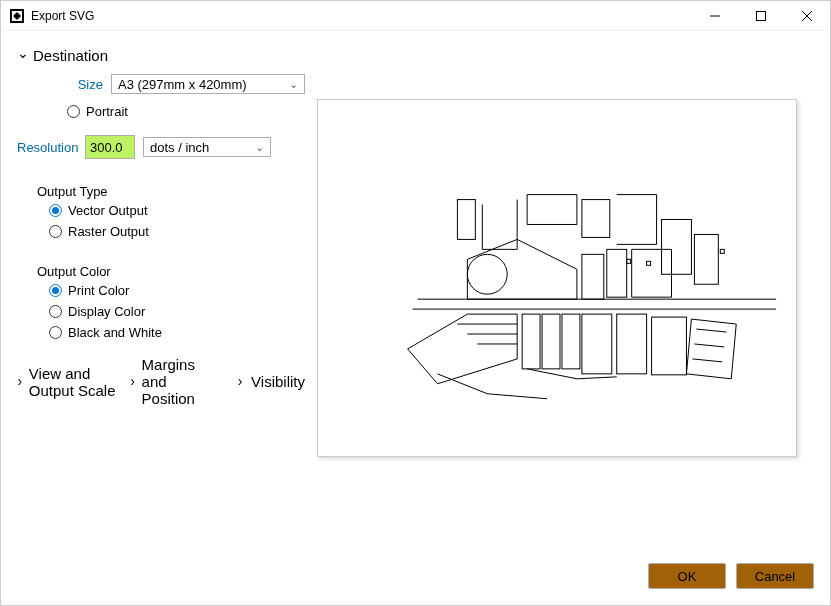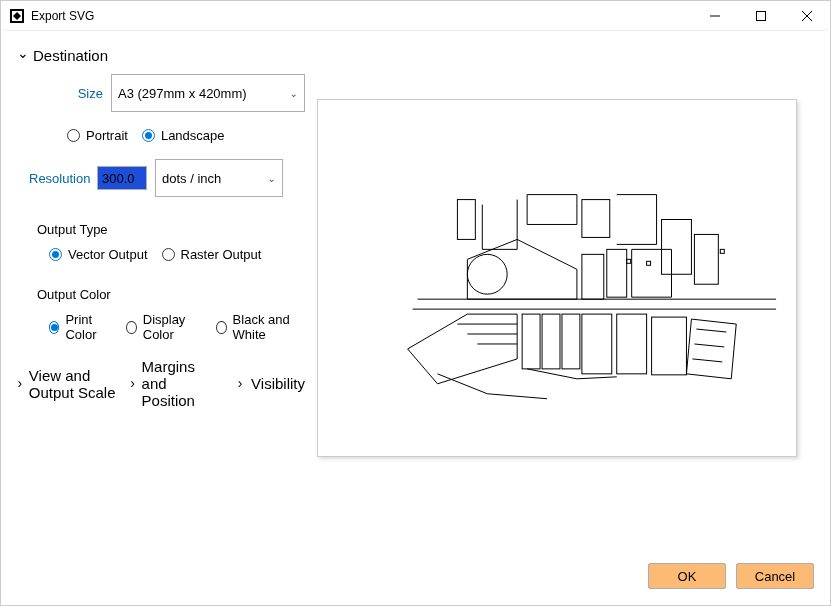--- a/index.html
+++ b/index.html
@@ -19,38 +19,38 @@
   .section-header { display:flex; align-items:center; gap:6px; cursor:default; padding:4px 0; }
   .section-header .chev { width:10px; display:inline-block; text-align:center; color:#000; font-size:11px;}
   .section-header.collapsed .chev::before { content:"›"; font-size:14px; position:relative; top:-1px;}
   .section-header.expanded .chev::before { content:"⌄"; font-size:14px; position:relative; top:-3px;}
   .section-title { font-size:15px; color:#000000; }
   .collapsed-sections { margin-top:8px; display:flex; flex-direction:row; gap:12px; }
   .collapsed-sections .section-header { padding:2px 0; }
 
   .field-row { display:flex; align-items:center; gap:8px; margin:6px 0; }
   .field-label { width:86px; text-align:right; color:#0369a1; font-size:13px; }
-  .select { flex:1; height:38px; border:1px solid #adadad; background:#fff; display:flex; align-items:center; justify-content:space-between; padding:0 6px; font-size:13px; }
+  .select { flex:1; height:20px; border:1px solid #adadad; background:#fff; display:flex; align-items:center; justify-content:space-between; padding:0 6px; font-size:13px; }
   .select.small { flex:0 0 128px; }
   .select .caret { font-size:10px; color:#555; }
-  .text-input { width:50px; height:24px; border:1px solid #adadad; background:#1d4ed8; padding:0 4px; font-size:13px; display:flex; align-items:center; }
-
-  .radio-group { margin-left:32px; display:flex; flex-direction:row; gap:14px; margin-top:10px; margin-bottom:6px;}
+  .text-input { width:50px; height:24px; border:1px solid #adadad; background:#bef264; padding:0 4px; font-size:13px; display:flex; align-items:center; }
+
+  .radio-group { margin-left:32px; display:flex; flex-direction:column; gap:6px; margin-top:4px; margin-bottom:6px;}
   .radio-row { display:flex; align-items:center; gap:6px; font-size:13px; }
   .radio { width:13px; height:13px; border:1px solid #333; border-radius:50%; display:inline-flex; align-items:center; justify-content:center; background:#fff; }
   .radio.selected { border-color:#0078d7; }
   .radio.selected::after { content:""; width:7px; height:7px; border-radius:50%; background:#0078d7; display:block; }
 
   .group-label { margin-left:20px; font-size:13px; margin-top:19px; }
 
   .preview-frame { width:480px; height:358px; background:#fff; border:1px solid #ccc; box-shadow:2px 2px 4px rgba(0,0,0,.15); position:relative; overflow:hidden; }
   .preview-frame svg { position:absolute; inset:0; }
 
   .buttonbar { height:48px; border-top:0; display:flex; align-items:center; justify-content:flex-end; gap:10px; padding:0 16px 10px 0; }
-  .btn { min-width:78px; height:26px; border:1px solid #adadad; background:#fdba74; display:flex; align-items:center; justify-content:center; font-size:13px; border-radius:2px; }
+  .btn { min-width:78px; height:26px; border:1px solid #adadad; background:#a16207; display:flex; align-items:center; justify-content:center; font-size:13px; border-radius:2px; }
 </style>
 </head>
 <body>
 
 <div class="window">
 
   <div class="titlebar">
     <span class="app-icon">
       <svg viewBox="0 0 16 16">
           <rect x="1" y="1" width="14" height="14" fill="#000"></rect>
@@ -93,28 +93,24 @@
           <span>A3 (297mm x 420mm)</span>
           <span class="caret">⌄</span>
         </div>
       </div>
 
       <div class="radio-group" style="margin-left:50px;">
         <div class="radio-row">
           <span class="radio"></span>
           <span>Portrait</span>
         </div>
-        <div class="radio-row">
-          <span class="radio selected"></span>
-          <span>Landscape</span>
-        </div>
       </div>
 
       <div class="field-row" style="margin-top:10px;">
-        <span class="field-label" style="width:60px;margin-left:12px;">Resolution</span>
+        <span class="field-label" style="width:60px;">Resolution</span>
         <div class="text-input">
           <span>300.0</span>
         </div>
         <div class="select small">
           <span>dots / inch</span>
           <span class="caret">⌄</span>
         </div>
       </div>
 
       <div class="group-label">Output Type</div>

